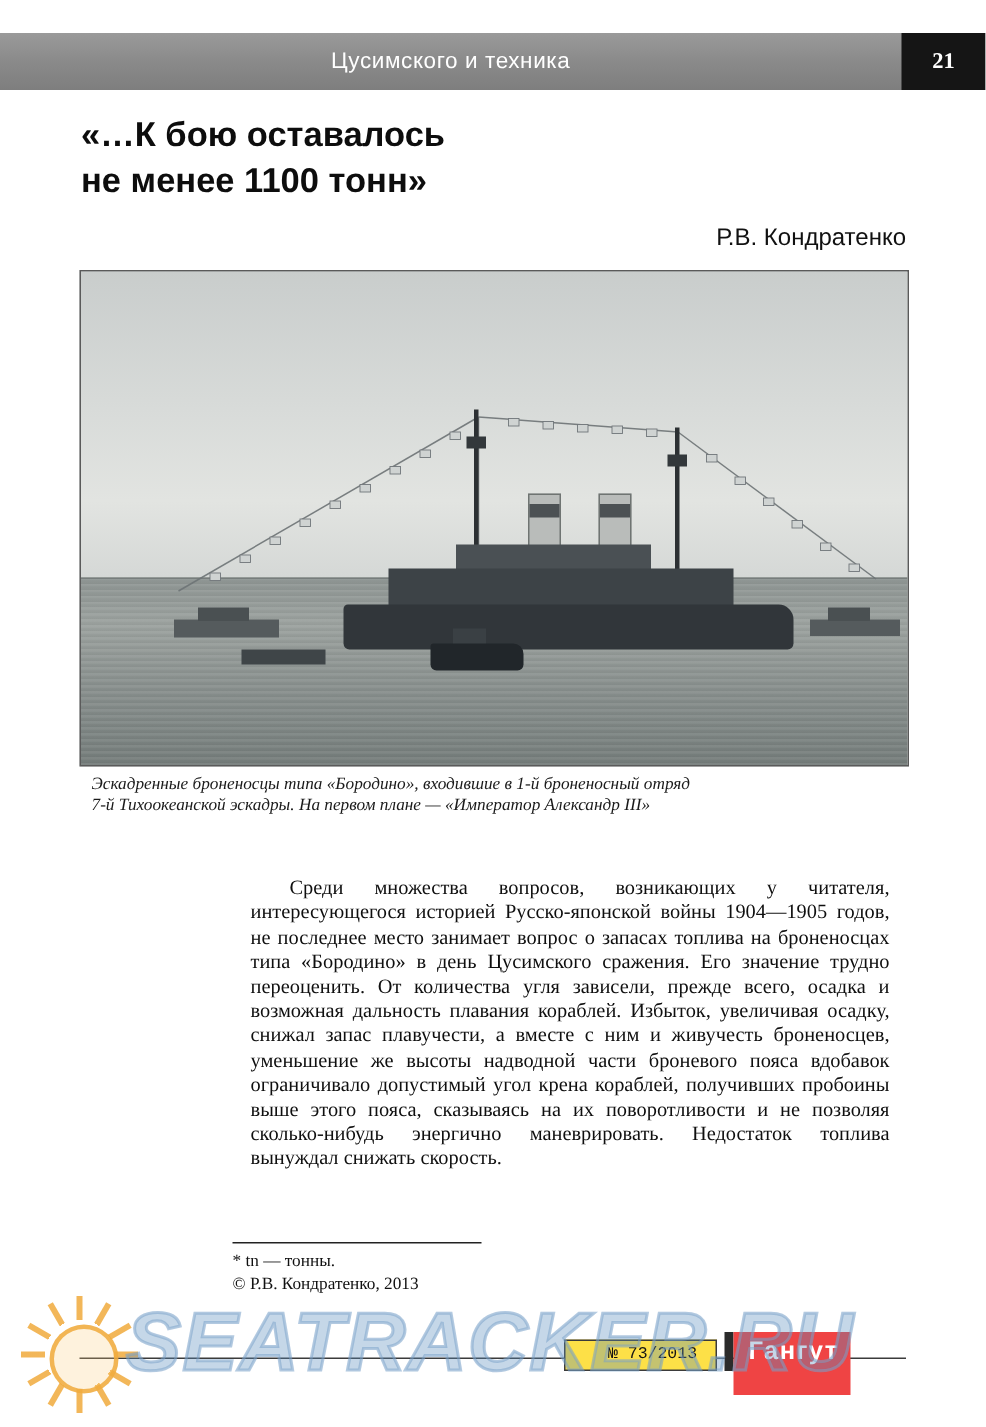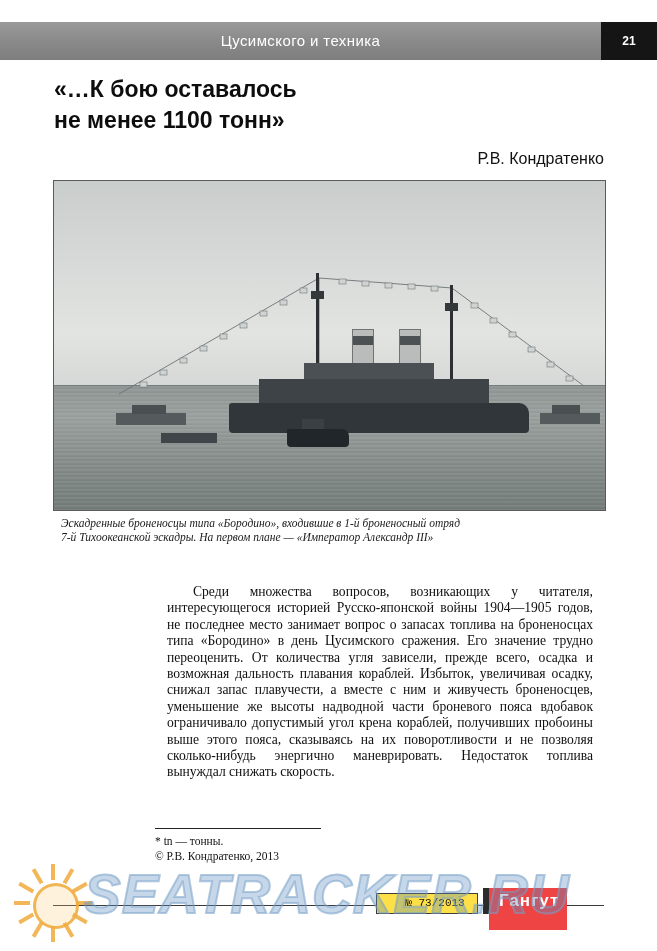--- a/index.html
+++ b/index.html
@@ -48,23 +48,23 @@
   }
   .page-number {
     position: absolute;
     right: 0;
     top: 22px;
     width: 56px;
     height: 38px;
     line-height: 38px;
     text-align: center;
     color: #ffffff;
-    font-family: Liberation Sans, sans-serif;
+    font-family: Liberation Serif, serif;
     font-weight: bold;
-    font-size: 12px;
+    font-size: 15px;
   }
 
   
   .article-title {
     position: absolute;
     left: 54px;
     top: 74px;
     width: 520px;
     font-family: "Liberation Sans", sans-serif;
     font-weight: bold;

